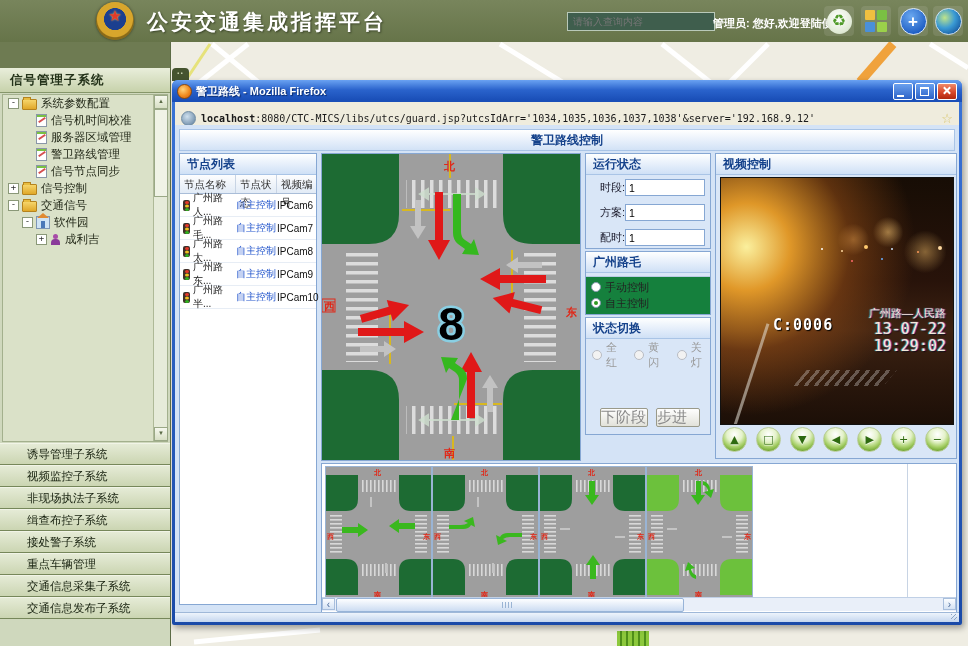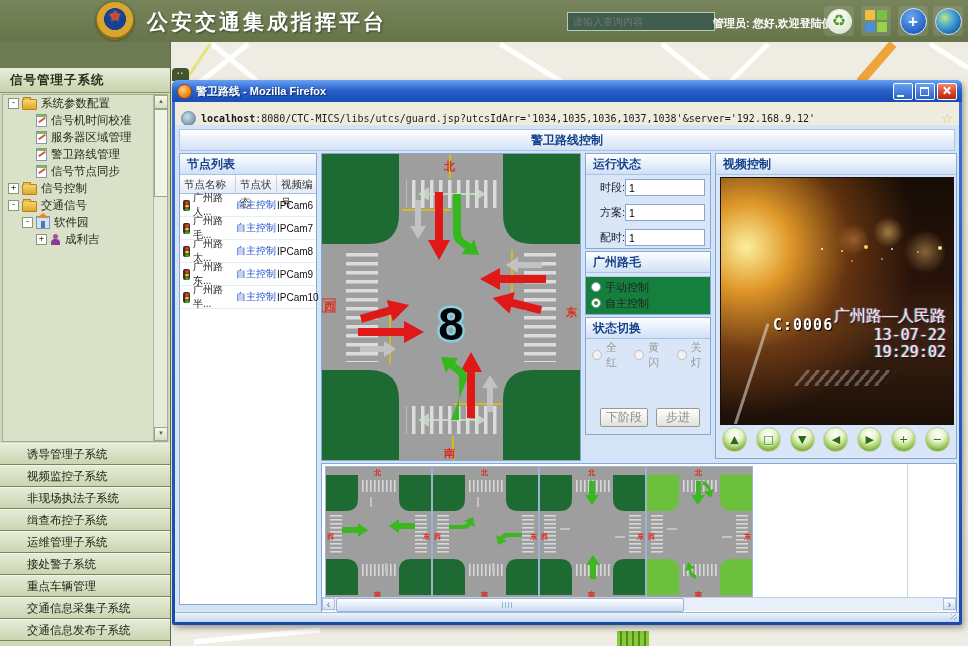--- a/index.html
+++ b/index.html
@@ -127,41 +127,41 @@
   
   .field{display:flex;align-items:center;height:25px;padding-left:7px;}
   .field label{width:32px;font-size:11px;color:#223;text-align:right;}
   .field input{width:72px;height:15px;border:1px solid #86a7d3;font-size:10.5px;padding:0 3px;}
   .radio{width:10px;height:10px;border-radius:50%;border:1px solid #8a9ab0;background:#fff;margin-right:4px;flex:0 0 auto;box-sizing:border-box;}
   .radio.sel{position:relative;} .radio.sel::after{content:"";position:absolute;left:2px;top:2px;width:4px;height:4px;border-radius:50%;background:#2f9a22;}
   .radio.dis{border-color:#b8bcc4;background:#f2f2f2;}
   .ropt{display:flex;align-items:center;font-size:11px;color:#222;height:16px;cursor:pointer;}
   .ropt.gray{color:#9a9a9a;}
   .xpbtn{height:17px;background:linear-gradient(#fefefe,#e2e2da);border:1px solid #9a9a8a;border-radius:2px;
-    font-size:12px;color:#8a8a8a;text-align:center;line-height:16px;cursor:pointer;}
+    font-size:15px;color:#8a8a8a;text-align:left;line-height:16px;cursor:pointer;}
 
   
   .vscene{position:absolute;left:4px;top:23px;width:232px;height:246px;border:1px solid #111;overflow:hidden;
     background:
       radial-gradient(circle at 11% 28%, rgba(255,244,160,.98), rgba(244,166,44,.9) 16%, rgba(150,78,22,.55) 38%, rgba(30,12,5,0) 62%),
       radial-gradient(circle at 57% 25%, rgba(255,200,110,.55), transparent 7%),
       radial-gradient(circle at 72% 22%, rgba(255,214,130,.6), transparent 6%),
       radial-gradient(circle at 88% 30%, rgba(255,200,110,.45), transparent 8%),
       linear-gradient(#170d05 0%, #28130a 42%, #3d2212 62%, #2a170c 82%, #1c0f07 100%);}
   .vscene::before{content:"";position:absolute;left:28px;top:58%;width:3px;height:46%;
     background:rgba(230,225,215,.55);transform:rotate(18deg);}
   .vscene::after{content:"";position:absolute;left:34%;top:78%;width:90px;height:16px;opacity:.28;
     background:repeating-linear-gradient(90deg,#fff 0 4px,transparent 4px 10px);transform:skewX(-40deg);}
   .vdots{position:absolute;left:100px;top:70px;width:2px;height:2px;border-radius:50%;background:#fff;
     box-shadow:20px 2px 0 #ffd9a0,44px -2px 0 1px #ffca70,70px 0 0 #cfe4ff,96px 3px 0 #ff9a5a,118px -1px 0 1px #ffd9a0,60px 10px 0 #6ab0ff,30px 12px 0 #ff6a6a;}
   .vcam{position:absolute;left:52px;top:138px;color:#fff;font-family:"DejaVu Sans Mono",monospace;
     font-size:15px;font-weight:bold;letter-spacing:1px;text-shadow:1px 1px 1px #000;}
   .vinfo{position:absolute;right:7px;top:128px;text-align:right;color:#f2ead8;
     text-shadow:1px 0 1px #d84a9a,-1px 0 1px #3ac8e8,1px 1px 1px #000;}
-  .vloc{font-size:16px;} .vdt{font-family:"DejaVu Sans Mono",monospace;font-size:15px;line-height:1.15;}
+  .vloc{font-size:11px;} .vdt{font-family:"DejaVu Sans Mono",monospace;font-size:15px;line-height:1.15;}
   .vbtns{position:absolute;left:4px;bottom:6px;width:232px;display:flex;justify-content:space-between;padding:0 2px;box-sizing:border-box;}
   .gbtn{width:23px;height:23px;border-radius:50%;border:1px solid #b9cc99;cursor:pointer;
     background:radial-gradient(circle at 50% 28%,#ffffff,#e4f2ca 38%,#a8d06a 62%,#68a028 86%,#4c7c16);
     color:#2e6a10;font-size:11px;display:flex;align-items:center;justify-content:center;
     text-shadow:0 1px 0 rgba(255,255,255,.6);font-family:"DejaVu Sans",sans-serif;}
 
   
   .thumbs{position:absolute;left:146px;top:338px;width:636px;height:150px;background:#fff;border:1px solid #86a7d3;box-sizing:border-box;}
   .thumb{position:absolute;top:2px;width:105px;height:131px;border:1px solid #9ab4d4;}
   .tdivider{position:absolute;left:585px;top:0;width:1px;height:133px;background:#c8d4e4;}
@@ -284,21 +284,20 @@
         <div class="tsb-btn" style="top:0;">▲</div>
         <div class="tsb-thumb"></div>
         <div class="tsb-btn" style="bottom:0;">▼</div>
       </div>
     </div>
     <div class="subsys">
       <div class="subsys-item">诱导管理子系统</div>
       <div class="subsys-item">视频监控子系统</div>
       <div class="subsys-item">非现场执法子系统</div>
       <div class="subsys-item">缉查布控子系统</div>
-      <div class="subsys-item">运维管理子系统</div>
       <div class="subsys-item">接处警子系统</div>
       <div class="subsys-item">重点车辆管理</div>
       <div class="subsys-item">交通信息采集子系统</div>
       <div class="subsys-item">交通信息发布子系统</div>
     </div>
   </div>
 
   <div class="fx">
     <div class="fx-titlebar">
       <div class="fx-logo"></div>

